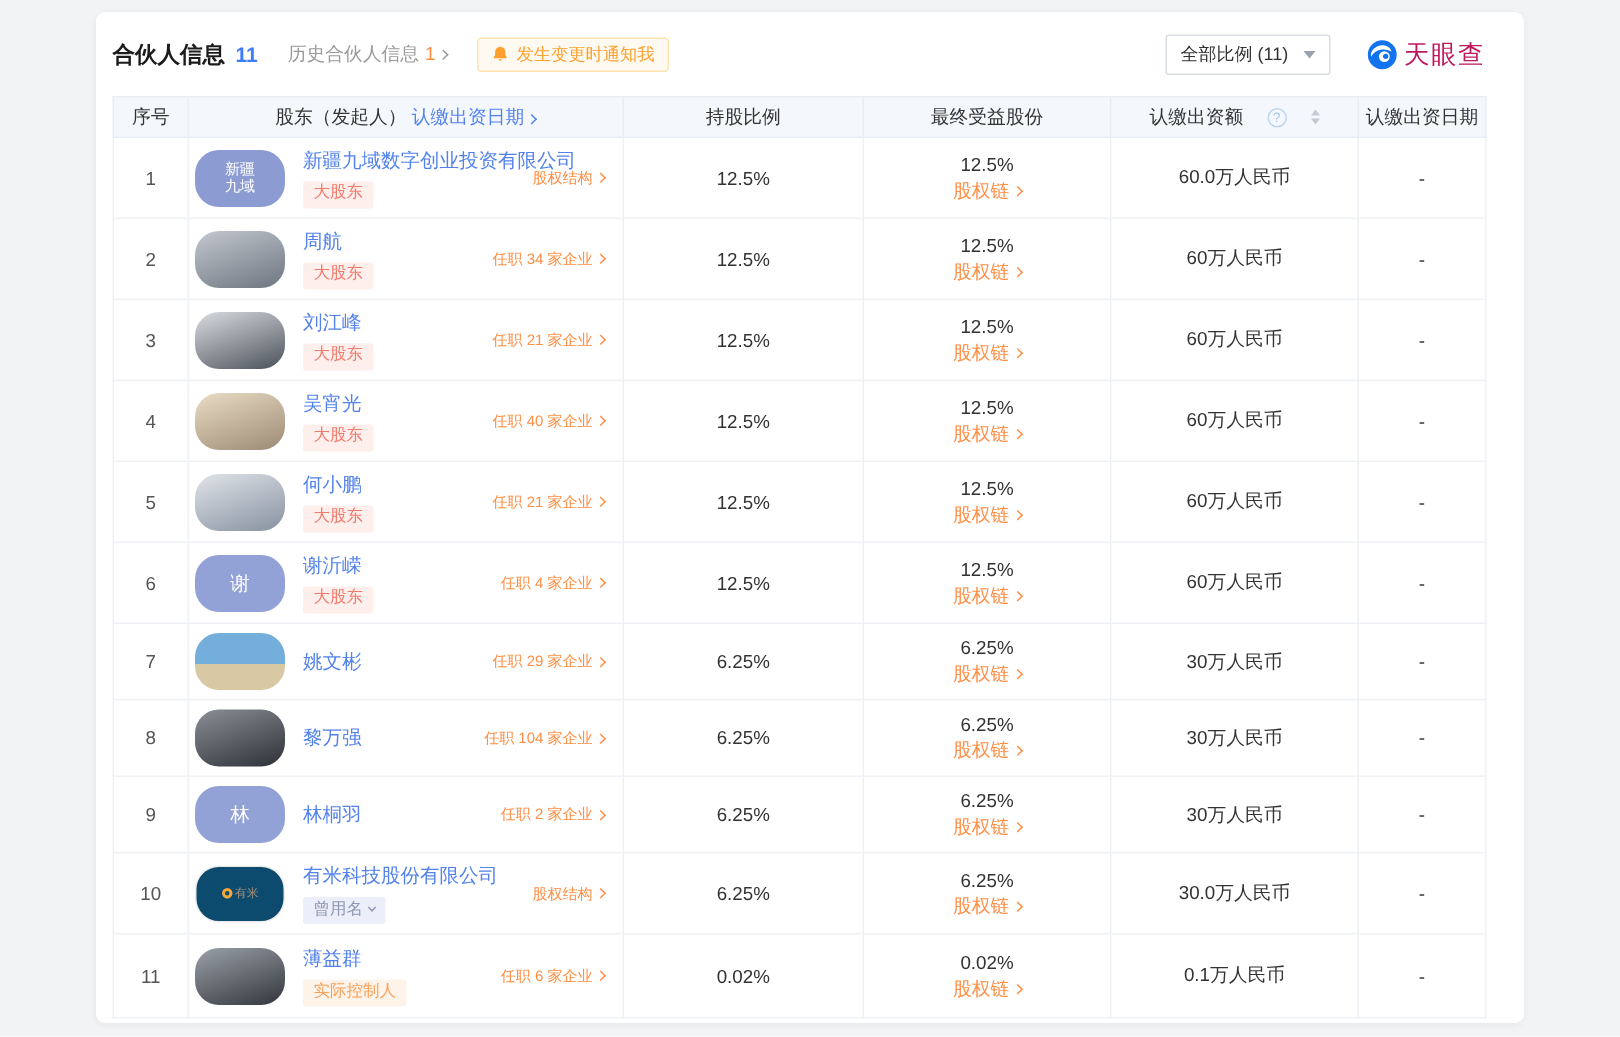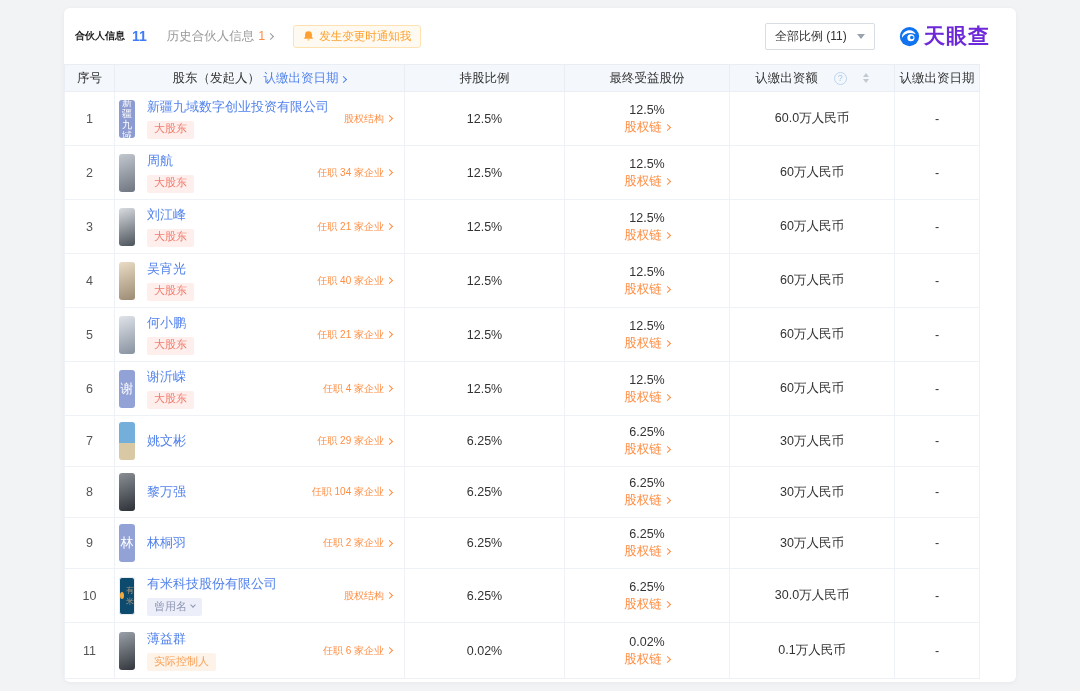--- a/index.html
+++ b/index.html
@@ -2,49 +2,49 @@
 <html><head>
 <meta charset="utf-8">
 <style>
   * { box-sizing: border-box; margin: 0; padding: 0; }
   html,body { width:1080px; height:691px; overflow:hidden; }
   body { background:#f2f3f5; font-family:"Liberation Sans","DejaVu Sans",sans-serif; position:relative; }
   .card { position:absolute; left:64px; top:8px; width:952px; height:674px; background:#fff; border-radius:6px; box-shadow:0 1px 5px rgba(30,40,60,.05); }
 
   
   .topbar { display:flex; align-items:center; height:56px; margin-left:11px; width:915px; }
-  .title { font-size:10px; font-weight:bold; color:#1b1b1b; }
+  .title { font-size:15px; font-weight:bold; color:#1b1b1b; }
   .title-count { font-size:14px; font-weight:bold; color:#3e7bfa; margin-left:7px; }
   .history { margin-left:20px; font-size:12.5px; color:#999; cursor:pointer; display:inline-flex; align-items:center; }
   .history-count { color:#ff8d42; margin-left:4px; }
   .chev { display:inline-block; width:5px; height:5px; border-top:1.4px solid currentColor; border-right:1.4px solid currentColor; transform:rotate(45deg); margin-left:3px; flex:none; }
   .chev.down { transform:rotate(135deg); margin-top:-2px; }
   .notify-btn { margin-left:20px; display:inline-flex; align-items:center; gap:5px; height:23px; padding:0 9px; background:#fffaf1; border:1px solid #ffe2b0; border-radius:3px; color:#ffa02e; font-size:11.5px; cursor:pointer; }
   .spacer { flex:1; }
   .dropdown { display:inline-flex; align-items:center; justify-content:space-between; width:110px; height:27px; border:1px solid #d8dce3; border-radius:2px; padding:0 9px; font-size:12px; color:#333; cursor:pointer; background:#fff; }
   .caret { width:0; height:0; border-left:4px solid transparent; border-right:4px solid transparent; border-top:5px solid #9aa2ae; }
   .brand { display:flex; align-items:center; gap:4px; margin-left:24px; }
-  .brand-text { font-size:21px; font-weight:bold; color:#6d28d9; letter-spacing:1px; }
+  .brand-text { font-size:17px; font-weight:normal; color:#be185d; letter-spacing:1px; }
 
   
-  table { border-collapse:collapse; table-layout:fixed; width:915px; color:#333; }
+  table { border-collapse:collapse; table-layout:fixed; margin-left:11px; width:915px; color:#333; }
   thead td { height:27px; background:#f4f8fc; border:1px solid #e9eef5; text-align:center; font-size:12.5px; color:#333; }
   tbody td { border:1px solid #eef1f5; height:51px; text-align:center; font-size:12.5px; background:#fff; }
   tbody tr:last-child td { height:56px; }
   .hdr-link { color:#5282ec; cursor:pointer; }
   .hdr-ic { display:inline-flex; align-items:center; gap:16px; justify-content:center; }
   .q-icon { display:inline-flex; align-items:center; justify-content:center; width:13px; height:13px; border:1px solid #bcd5f0; border-radius:50%; color:#a5c6e8; font-size:9px; cursor:pointer; }
   .sort { display:inline-flex; flex-direction:column; gap:2px; cursor:pointer; }
   .sort i { width:0; height:0; border-left:3.5px solid transparent; border-right:3.5px solid transparent; }
   .sort .up { border-bottom:4px solid #c3c9d2; }
   .sort .dn { border-top:4px solid #c3c9d2; }
   .idx { color:#555; }
 
   .holder { display:flex; align-items:center; text-align:left; padding:6px 10px 6px 4px; }
-  .avatar { width:16px; height:38px; border-radius:3px; flex:none; display:flex; align-items:center; justify-content:center; color:#fff; overflow:hidden; cursor:pointer; }
+  .avatar { width:60px; height:38px; border-radius:16px; flex:none; display:flex; align-items:center; justify-content:center; color:#fff; overflow:hidden; cursor:pointer; }
   .avatar.t1 { font-size:10px; line-height:11px; white-space:pre-line; text-align:center; }
   .avatar.t2 { font-size:13px; }
   .avatar.logo { background:#0c4a6e; border:1px solid #ececec; flex-direction:row; gap:2px; }
   .ldot { width:7px; height:7px; border:2px solid #f5a93a; border-radius:50%; }
   .ltext { font-size:8px; color:#a9937a; }
   .hmain { margin-left:12px; display:flex; flex-direction:column; justify-content:center; align-items:flex-start; gap:5px; min-width:0; }
   .name { color:#5282ec; font-size:13px; text-decoration:none; cursor:pointer; white-space:nowrap; }
   .tag { font-size:11px; line-height:1; padding:3px 7px 4px; border-radius:2px; display:inline-flex; align-items:center; }
   .tag.red { background:#feeeec; color:#f07b6b;font-family:Liberation Mono, monospace; }
   .tag.orange { background:#fef3e8; color:#f9a058; }

